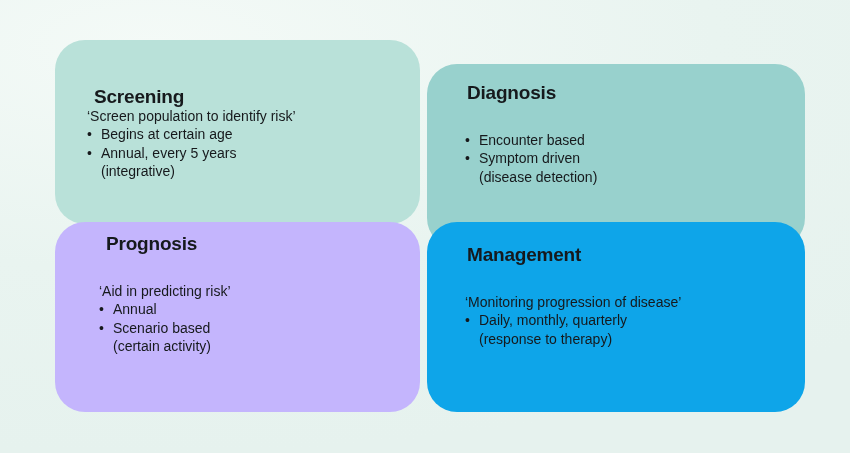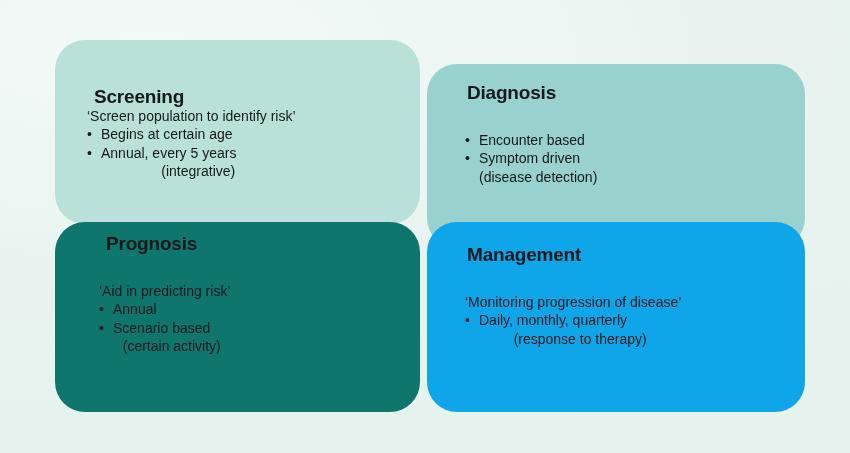--- a/index.html
+++ b/index.html
@@ -93,21 +93,20 @@
   }
   .bullet .dot {
     display: inline-block;
     width: 14px;
     text-indent: 0;
   }
   
   .cont {
     display: block;
     padding-left: 14px;
-    text-align: center;
   }
 
   
   .q-screening  .q-title { left: 39px;  top: 18px; margin-top: 28px; }
   .q-screening  .q-body  { left: 32px;  top: 67px; }
 
   .q-diagnosis  .q-title { left: 40px;  top: 18px; }
   .q-diagnosis  .q-body  { left: 38px;  top: 67px; }
 
   .q-prognosis  .q-title { left: 51px;  top: 11px; }
@@ -137,21 +136,21 @@
     <div class="q-inner">
       <div class="q-title" style="color: rgb(22, 25, 28);">Diagnosis</div>
       <div class="q-body" style="color: rgb(22, 25, 28);">
         <span class="bullet"><span class="dot">•</span><span>Encounter based</span></span>
         <span class="bullet"><span class="dot">•</span><span>Symptom driven</span></span>
         <span class="cont">(disease detection)</span>
       </div>
     </div>
   </div>
 
-  <div class="quad q-prognosis" style="background: #0f766e;">
+  <div class="quad q-prognosis" style="background: #c4b5fd;">
     <div class="q-inner">
       <div class="q-title" style="color: rgb(22, 25, 28);">Prognosis</div>
       <div class="q-body" style="color: rgb(22, 25, 28);">
         <span class="tagline">‘Aid in predicting risk’</span>
         <span class="bullet"><span class="dot">•</span><span>Annual</span></span>
         <span class="bullet"><span class="dot">•</span><span>Scenario based</span></span>
         <span class="cont">(certain activity)</span>
       </div>
     </div>
   </div>

